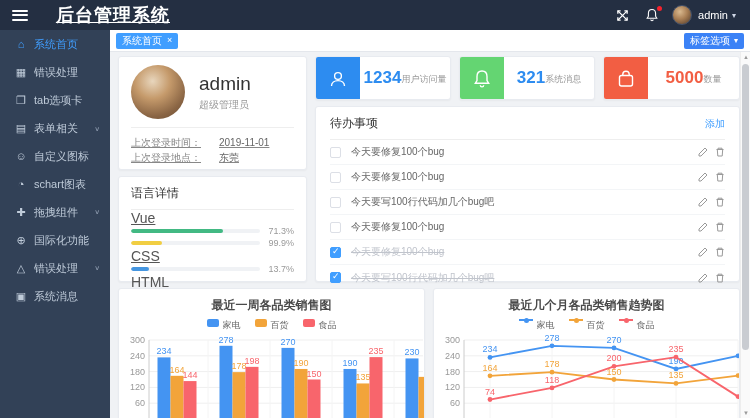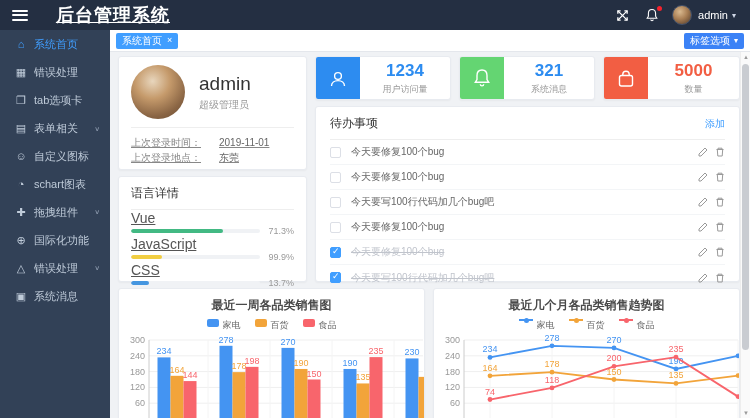--- a/index.html
+++ b/index.html
@@ -56,21 +56,21 @@
   .lang-row { margin-top:2px; }
   .lang-name { font-size:14px; color:#555; line-height:12px;text-decoration:underline; }
   .lang-barline { display:flex; align-items:center; margin-top:2px; }
   .lang-track { flex:1; height:4px; background:#f0f2f5; border-radius:2px; overflow:hidden; }
   .lang-fill { height:4px; border-radius:2px; }
   .lang-pct { font-size:9px; color:#999; margin-left:6px; width:28px; text-align:right; }
 
   
   .stat { height:44px; top:4px; display:flex; padding:0; overflow:hidden; }
   .stat-icon { width:44px; height:44px; display:flex; align-items:center; justify-content:center; flex:0 0 44px; }
-  .stat-body { flex:1; display:flex; flex-direction:column; align-items:center; justify-content:center; }
+  .stat-body { flex:1; display:flex; flex-direction:row; align-items:center; justify-content:center; }
   .stat-num { font-size:17px; font-weight:bold; }
   .stat-label { font-size:9px; color:#999; margin-top:2px; }
 
   
   .todo { left:205px; top:54px; width:425px; height:176px; padding:8px 14px; }
   .todo-head { display:flex; align-items:center; }
   .todo-add { margin-left:auto; font-size:10px; color:#409eff; cursor:pointer; }
   .todo-divider { border:none; border-top:1px solid #eee; margin:7px 0 0; }
   .todo-row { display:flex; align-items:center; height:25px; border-bottom:1px solid #f3f5f7; }
   .todo-row:last-child { border-bottom:none; }
@@ -219,21 +219,20 @@
       <div class="lang-row">
         <div class="lang-name">Vue</div>
         <div class="lang-barline">
           <div class="lang-track">
               <div class="lang-fill" style="background: rgb(66, 185, 131); width: 71.3%;"></div>
             </div>
           <div class="lang-pct">71.3%</div>
         </div>
       </div>
       <div class="lang-row">
-        <div class="lang-name">JavaScript</div>
         <div class="lang-barline">
           <div class="lang-track">
               <div class="lang-fill" style="background: rgb(241, 206, 66); width: 24.1%;"></div>
             </div>
           <div class="lang-pct">99.9%</div>
         </div>
       </div>
       <div class="lang-row">
         <div class="lang-name">CSS</div>
         <div class="lang-barline">
@@ -259,21 +258,21 @@
         <svg width="22" height="22" viewBox="0 0 22 22">
             <circle cx="11" cy="8" r="3.4" fill="none" stroke="#fff" stroke-width="1.4"></circle>
             <path d="M4.5 18 C4.5 14.5 7.4 12.6 11 12.6 C14.6 12.6 17.5 14.5 17.5 18" fill="none" stroke="#fff" stroke-width="1.4"></path>
           </svg>
       </div>
       <div class="stat-body">
         <div class="stat-num" style="color: rgb(45, 140, 240);">1234</div>
         <div class="stat-label">用户访问量</div>
       </div>
     </div>
-    <div class="card stat" style="left:349px; width:136px;align-items:center;">
+    <div class="card stat" style="left:349px; width:136px;">
       <div class="stat-icon" style="background: rgb(100, 213, 114);">
         <svg width="22" height="22" viewBox="0 0 22 22">
             <path d="M11 3 C7.6 3 6 5.6 6 8.5 L6 12.5 L4.3 15.3 L17.7 15.3 L16 12.5 L16 8.5 C16 5.6 14.4 3 11 3 Z" fill="none" stroke="#fff" stroke-width="1.4"></path>
             <path d="M9.3 17.2 C9.3 18.3 10 18.9 11 18.9 C12 18.9 12.7 18.3 12.7 17.2" fill="none" stroke="#fff" stroke-width="1.4"></path>
           </svg>
       </div>
       <div class="stat-body">
         <div class="stat-num" style="color: rgb(45, 140, 240);">321</div>
         <div class="stat-label">系统消息</div>
       </div>

